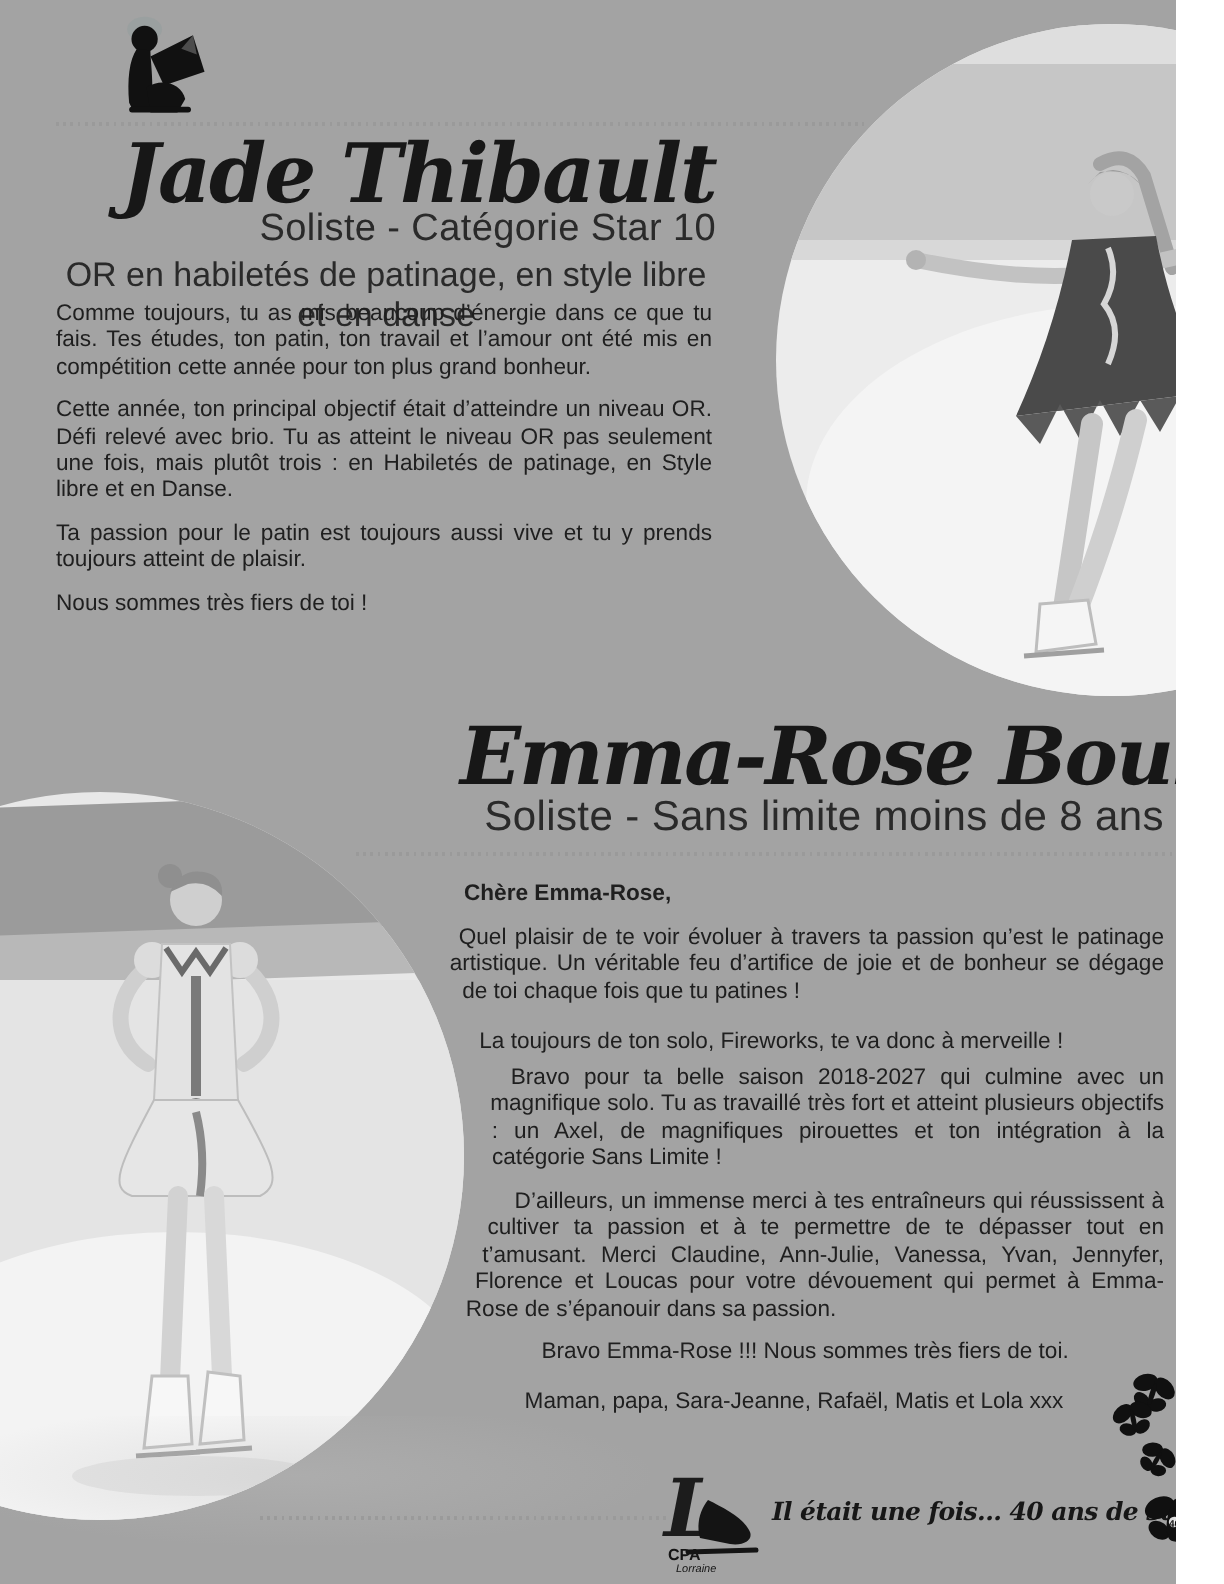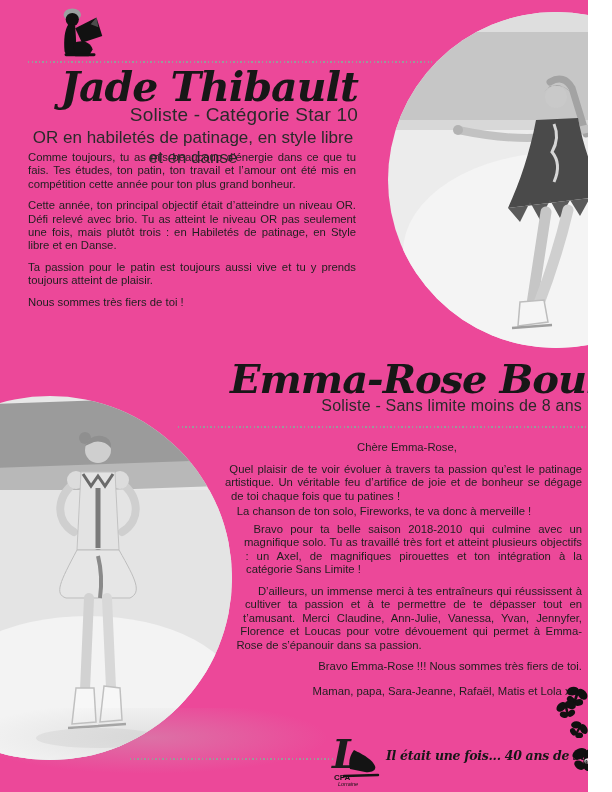--- a/index.html
+++ b/index.html
@@ -1,17 +1,17 @@
 <!DOCTYPE html>
 <html><head>
 <meta charset="utf-8">
 <style>
   html,body{margin:0;padding:0;background:#ffffff;}
   .page{
-    position:relative;width:588px;height:792px;overflow:hidden;background:#ec4899;
+    position:relative;width:588px;height:792px;overflow:hidden;background:#a3a3a3;
     font-family:"Liberation Sans",sans-serif;color:#1f1f1f;
   }
   .dotted{
     position:absolute;height:2px;
     background:repeating-linear-gradient(to right,#9a9a9a 0 1.4px,transparent 1.4px 3.6px);
   }
   .script{
     font-family:"DejaVu Serif",serif;font-style:italic;font-weight:700;
     color:#171717;letter-spacing:-1px;
   }
@@ -25,30 +25,30 @@
   .s1-sub{font-size:19px;text-align:right;margin-top:-6px;color:#2a2a2a;letter-spacing:.2px;}
   .s1-ach{font-size:17px;text-align:center;margin-top:2px;color:#2a2a2a;}
   .s1-body{position:absolute;left:28px;top:151px;width:328px;
     font-size:11.3px;line-height:13.4px;text-align:justify;}
   .s1-body p{margin:0 0 8px 0;}
   .s1-body p.gap-lg{margin-bottom:11px;}
   .s1-body p.no-just{text-align:left;}
   
   .s2-header{position:absolute;left:230px;top:356px;width:352px;}
   .s2-title{font-size:40px;line-height:46px;text-align:right;white-space:nowrap;}
-  .s2-sub{font-size:16px;text-align:right;margin-top:-5px;color:#2a2a2a;letter-spacing:.2px;}
+  .s2-sub{font-size:21px;text-align:right;margin-top:-5px;color:#2a2a2a;letter-spacing:.2px;}
   .s2-body{position:absolute;left:212px;top:441px;width:370px;
     font-size:11.3px;line-height:13.5px;text-align:justify;}
   .s2-body .circle-spacer{float:left;width:66px;height:322px;
     shape-outside:circle(196px at -162px 137px);}
   .s2-body p{margin:0 0 8px 0;text-indent:12px;}
-  .s2-body p.salutation{text-align:center;text-indent:0;padding-left:20px;}
-  .s2-body p.tight{margin-bottom:2px;}
+  .s2-body p.salutation{text-align:left;text-indent:0;padding-left:20px;font-weight:bold;}
+  .s2-body p.tight{margin-bottom:12px;}
   .s2-body p.song{text-indent:0;margin-bottom:4px;}
-  .s2-body p.no-just{text-align:right;text-indent:0;}
+  .s2-body p.no-just{text-align:center;text-indent:0;}
   .s2-body p.sig{margin-bottom:0;}
   .s2-body p.bravo{margin-bottom:11px;}
   
   .butterfly-cluster{position:absolute;left:549px;top:679px;width:56px;height:64px;}
   .footer-dotted{left:130px;top:758px;width:204px;}
   .footer-logo{position:absolute;left:330px;top:730px;width:54px;height:58px;}
   .footer-tagline{position:absolute;left:386px;top:748px;width:180px;
     font-size:12.5px;letter-spacing:-.3px;white-space:nowrap;}
   .footer-butterfly{position:absolute;left:567px;top:739px;width:36px;height:40px;}
   .emma-fade{position:absolute;left:0px;top:708px;width:330px;height:66px;
@@ -157,22 +157,22 @@
     <div class="script s2-title">Emma-Rose Boulanger</div>
     <div class="s2-sub">Soliste - Sans limite moins de 8 ans</div>
   </div>
 
   <div class="dotted" style="left:178px;top:426px;width:434px;"></div>
 
   <div class="s2-body">
     <div class="circle-spacer"></div>
     <p class="salutation">Chère Emma-Rose,</p>
     <p class="tight">Quel plaisir de te voir évoluer à travers ta passion qu’est le patinage artistique. Un véritable feu d’artifice de joie et de bonheur se dégage de toi chaque fois que tu patines !</p>
-    <p class="song">La chanson de ton solo, Fireworks, te va donc à merveille !</p>
-    <p>Bravo pour ta belle saison 2018-2010 qui culmine avec un magnifique solo. Tu as travaillé très fort et atteint plusieurs objectifs : un Axel, de magnifiques pirouettes et ton intégration à la catégorie Sans Limite !</p>
+    <p class="song">La toujours de ton solo, Fireworks, te va donc à merveille !</p>
+    <p>Bravo pour ta belle saison 2018-2027 qui culmine avec un magnifique solo. Tu as travaillé très fort et atteint plusieurs objectifs : un Axel, de magnifiques pirouettes et ton intégration à la catégorie Sans Limite !</p>
     <p>D’ailleurs, un immense merci à tes entraîneurs qui réussissent à cultiver ta passion et à te permettre de te dépasser tout en t’amusant. Merci Claudine, Ann-Julie, Vanessa, Yvan, Jennyfer, Florence et Loucas pour votre dévouement qui permet à Emma-Rose de s’épanouir dans sa passion.</p>
     <p class="no-just bravo">Bravo Emma-Rose !!! Nous sommes très fiers de toi.</p>
     <p class="no-just sig">Maman, papa, Sara-Jeanne, Rafaël, Matis et Lola xxx</p>
   </div>
 
   <svg class="butterfly-cluster" viewBox="0 0 56 64">
     <use href="#bfly" fill="#101010" transform="translate(18,4) rotate(18)"></use>
     <use href="#bfly" fill="#101010" transform="translate(4,24) rotate(-12) scale(.92)"></use>
     <use href="#bfly" fill="#101010" transform="translate(24,38) rotate(30) scale(.85)"></use>
   </svg>

